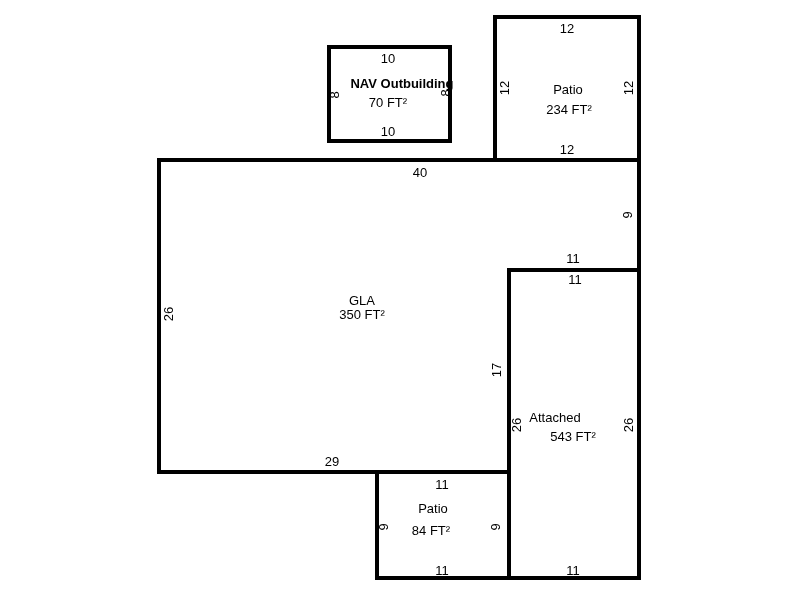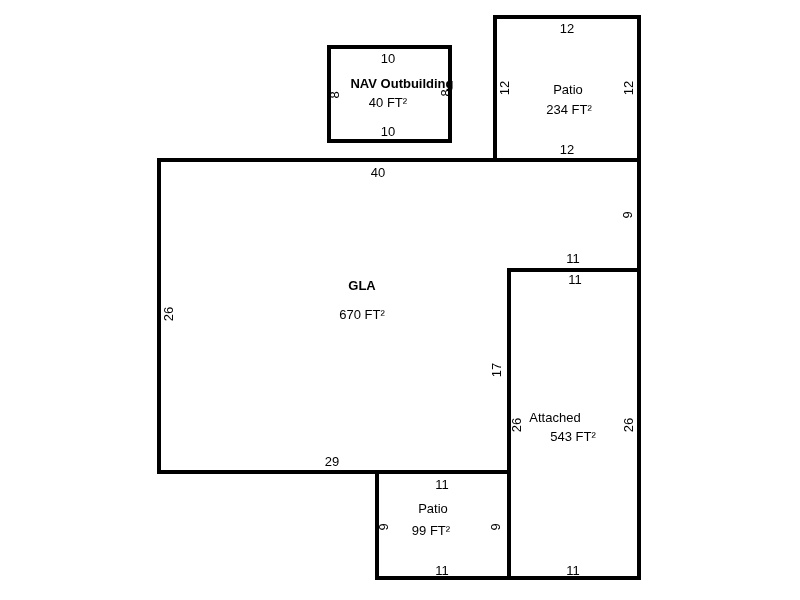--- a/index.html
+++ b/index.html
@@ -49,48 +49,48 @@
   <div class="wall" style="left:637px; top:15px;  width:4px;   height:565px;"></div>
   <div class="wall" style="left:507px; top:268px; width:134px; height:4px;"></div>
   <div class="wall" style="left:157px; top:470px; width:354px; height:4px;"></div>
   <div class="wall" style="left:507px; top:268px; width:4px;  height:312px;"></div>
 
   <div class="wall" style="left:375px; top:470px; width:4px;   height:110px;"></div>
   <div class="wall" style="left:375px; top:576px; width:266px; height:4px;"></div>
 
   <div class="lbl" style="left:388px; top:58px;">10</div>
   <div class="lbl" style="left:402px; top:83px;font-weight:bold;">NAV Outbuilding</div>
-  <div class="lbl" style="left:388px; top:102px;">40 FT²</div>
+  <div class="lbl" style="left:388px; top:102px;">70 FT²</div>
   <div class="lbl vert" style="left:334px; top:95px;">8</div>
   <div class="lbl vert" style="left:445px; top:93px;">8</div>
   <div class="lbl" style="left:388px; top:131px;">10</div>
 
   <div class="lbl" style="left:567px; top:28px;">12</div>
   <div class="lbl" style="left:568px; top:89px;">Patio</div>
   <div class="lbl" style="left:569px; top:109px;">234 FT²</div>
   <div class="lbl vert" style="left:504px; top:88px;">12</div>
   <div class="lbl vert" style="left:628px; top:88px;">12</div>
   <div class="lbl" style="left:567px; top:149px;">12</div>
 
-  <div class="lbl" style="left:378px; top:172px;">40</div>
+  <div class="lbl" style="left:420px; top:172px;">40</div>
   <div class="lbl vert" style="left:168px; top:314px;">26</div>
-  <div class="lbl" style="left:362px; top:285px;font-weight:bold;">GLA</div>
-  <div class="lbl" style="left:362px; top:314px;">670 FT²</div>
+  <div class="lbl" style="left:362px; top:300px;">GLA</div>
+  <div class="lbl" style="left:362px; top:314px;">350 FT²</div>
   <div class="lbl vert" style="left:627px; top:215px;">9</div>
   <div class="lbl" style="left:573px; top:258px;">11</div>
   <div class="lbl vert" style="left:496px; top:370px;">17</div>
   <div class="lbl" style="left:332px; top:461px;text-align:center;">29</div>
 
   <div class="lbl" style="left:575px; top:279px;">11</div>
   <div class="lbl" style="left:555px; top:417px;">Attached</div>
   <div class="lbl" style="left:573px; top:436px;">543 FT²</div>
   <div class="lbl vert" style="left:516px; top:425px;">26</div>
   <div class="lbl vert" style="left:628px; top:425px;">26</div>
   <div class="lbl" style="left:573px; top:570px;">11</div>
 
   <div class="lbl" style="left:442px; top:484px;">11</div>
   <div class="lbl" style="left:433px; top:508px;">Patio</div>
-  <div class="lbl" style="left:431px; top:530px;">99 FT²</div>
+  <div class="lbl" style="left:431px; top:530px;">84 FT²</div>
   <div class="lbl vert" style="left:383px; top:527px;">9</div>
   <div class="lbl vert" style="left:495px; top:527px;">9</div>
   <div class="lbl" style="left:442px; top:570px;">11</div>
 
 </div>
 
 </body></html>

